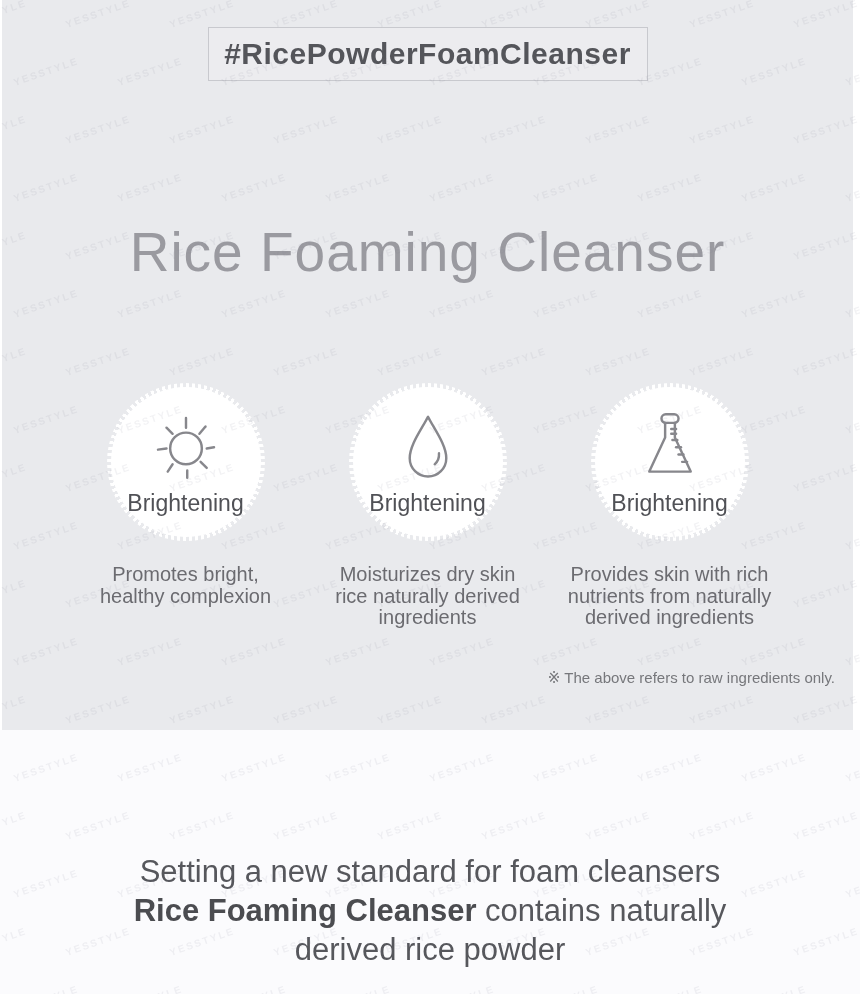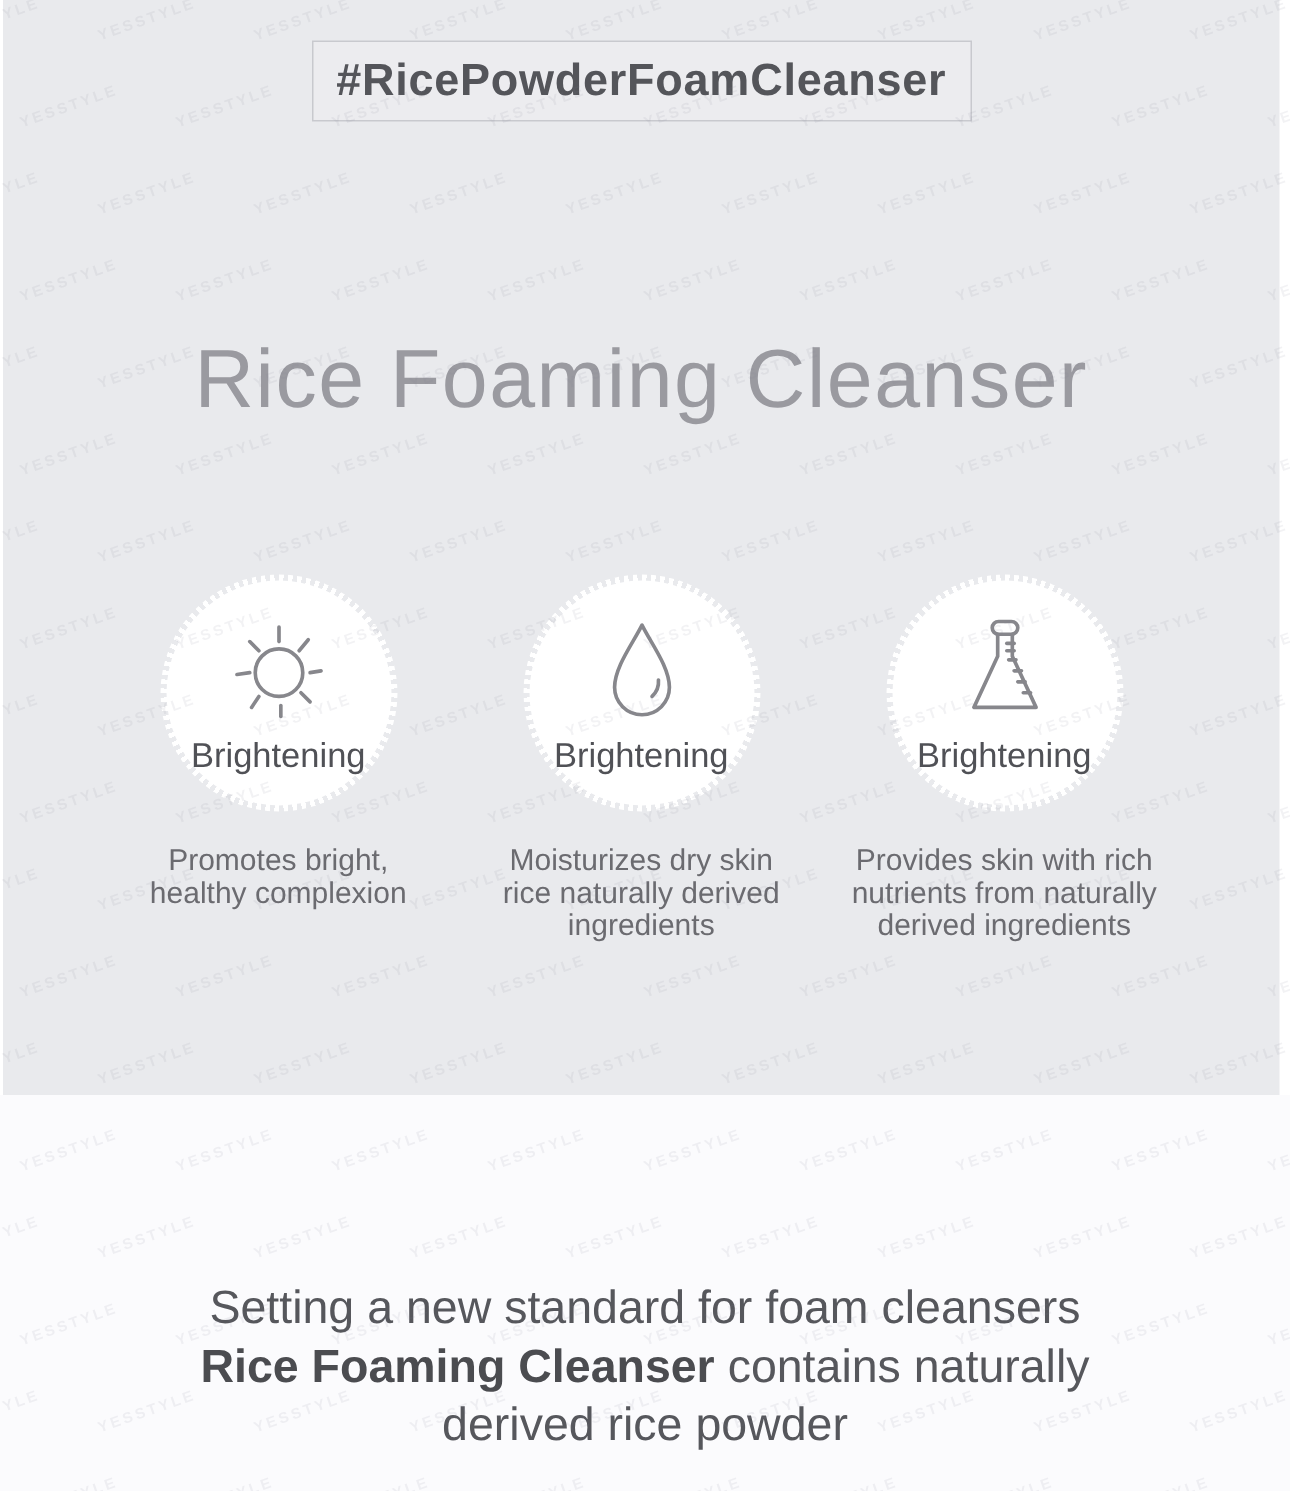--- a/index.html
+++ b/index.html
@@ -147,20 +147,21 @@
           </span>
           <span class="feature-label">Brightening</span>
         </div>
         <p class="feature-desc">Provides skin with rich
 nutrients from naturally
 derived ingredients</p>
       </div>
 
     </div>
 
+    <p class="footnote">※ The above refers to raw ingredients only.</p>
   </section>
 
   <section class="bottom-section">
     <p class="bottom-text">
       <span>Setting a new standard for foam cleansers</span><br>
       <strong>Rice Foaming Cleanser</strong><span> contains naturally</span><br>
       <span>derived rice powder</span>
     </p>
   </section>
 

